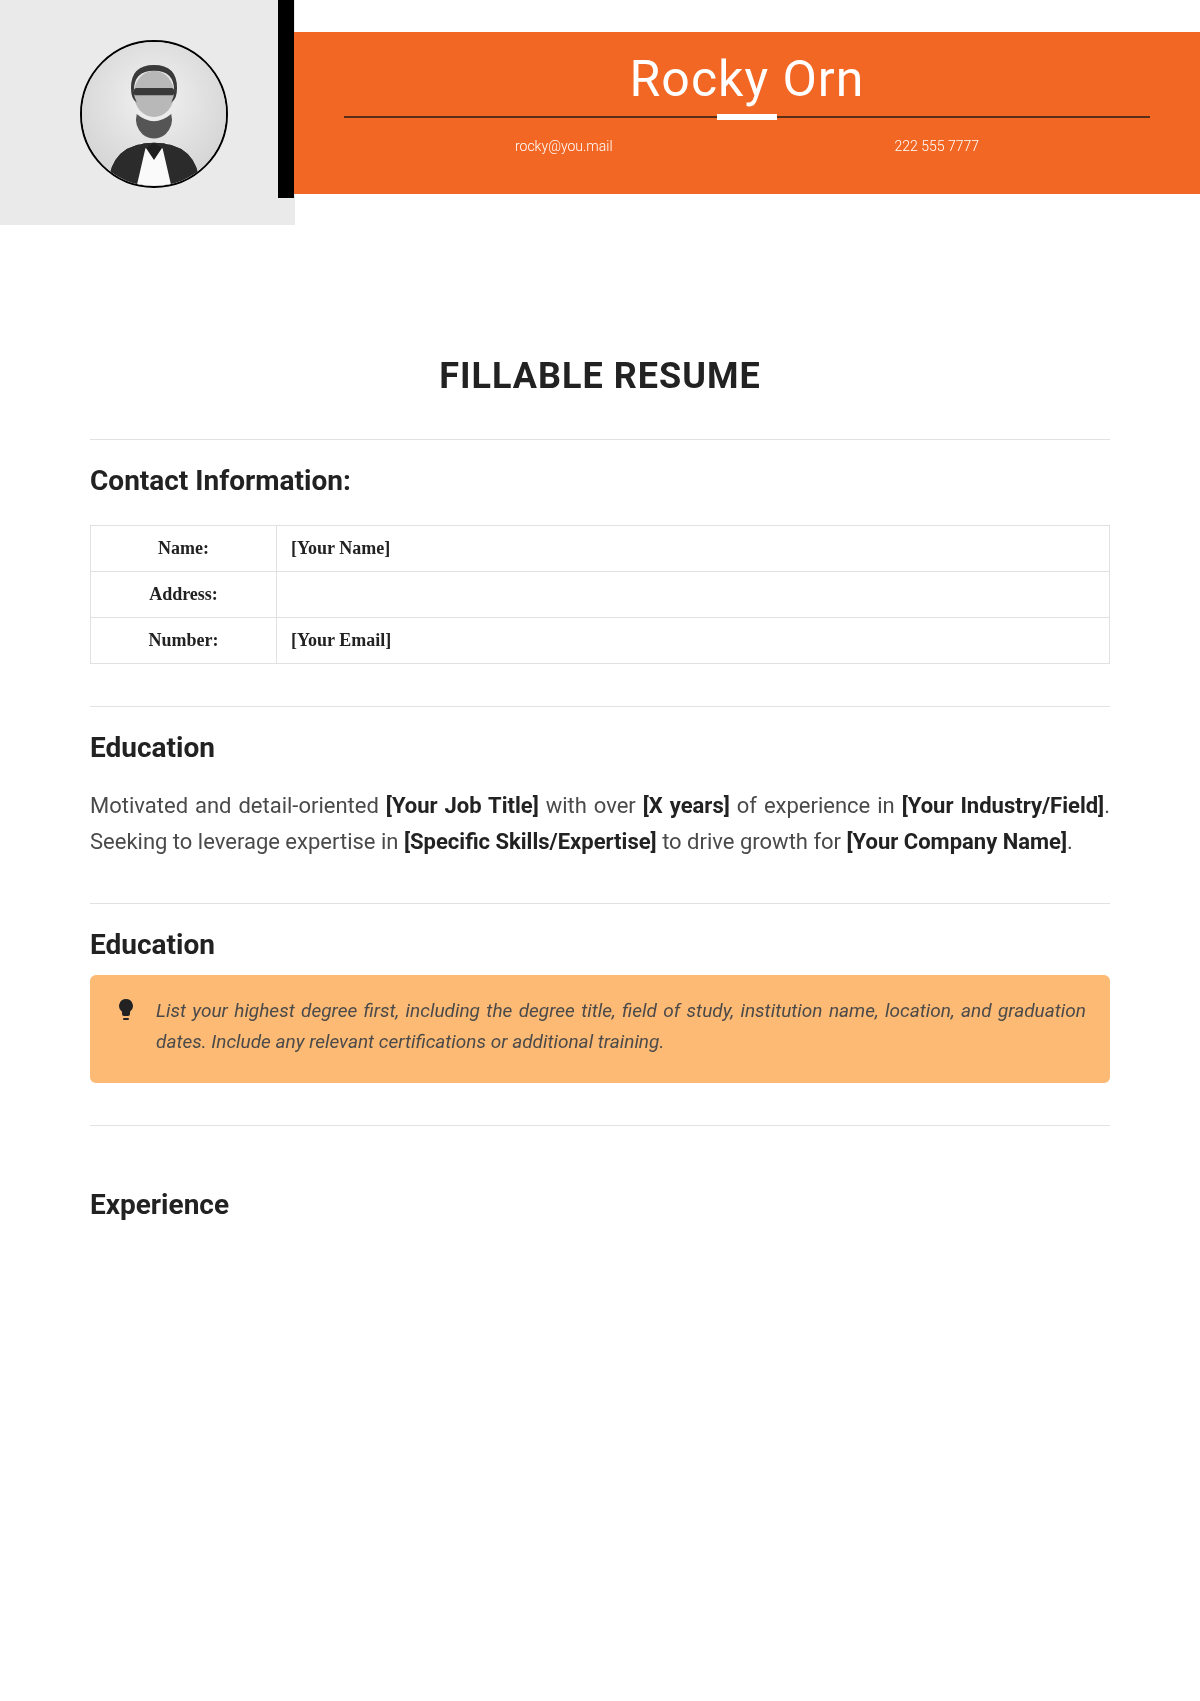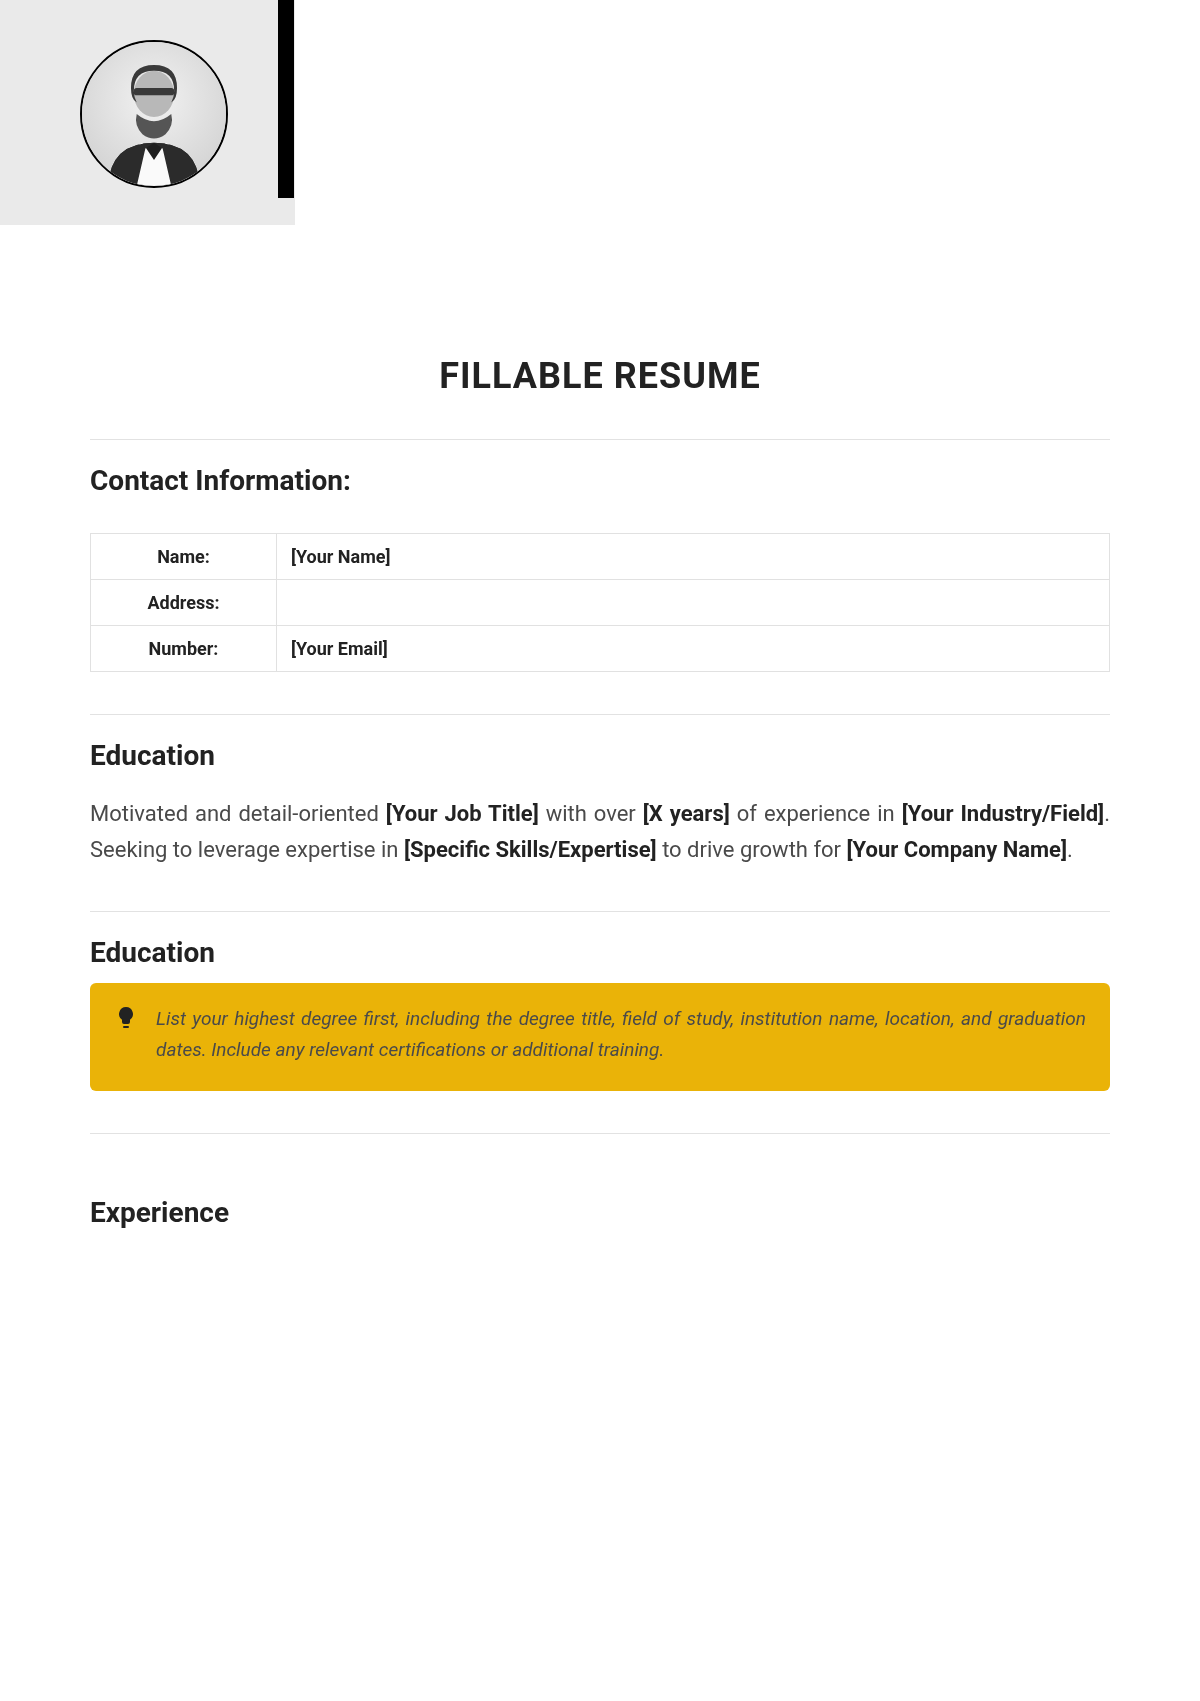--- a/index.html
+++ b/index.html
@@ -99,21 +99,22 @@
     }
     .section-heading {
       font-size: 28px;
       font-weight: 700;
       color: #222;
       margin-top: 24px;
     }
     .contact-table {
       width: 100%;
       border-collapse: collapse;
-      margin-top: 36px;
+      margin-top: 28px;
+      font-family: Liberation Serif, serif;
     }
     .contact-table td {
       border: 1px solid #e1e1e1;
       padding: 12px 14px;
       font-size: 18px;
       color: #222;
     }
     .contact-table td.label {
       width: 186px;
       text-align: center;
@@ -134,21 +135,21 @@
     .edu-lines {
       margin-top: 24px;
       font-size: 19px;
       font-weight: 700;
       color: #222;
       line-height: 1.65;
     }
     .edu-lines .thin { font-weight: 400; }
     .tip-box {
       margin-top: 14px;
-      background: #eab308;
+      background: #fdba74;
       border-radius: 6px;
       padding: 20px 24px 26px 24px;
       display: flex;
       gap: 18px;
     }
     .tip-icon {
       flex: 0 0 auto;
       width: 24px;
       height: 24px;
       color: #222;
@@ -167,20 +168,30 @@
       color: #222;
       margin-top: 62px;
     }
   </style>
 </head>
 <body>
 
 <div class="header-area">
   <div class="left-gray-block"></div>
   <div class="black-bar"></div>
+  <div class="orange-banner">
+    <div class="banner-name">Rocky Orn</div>
+    <div class="banner-divider">
+      <div class="banner-divider-accent"></div>
+    </div>
+    <div class="banner-contact-row">
+      <div>rocky@you.mail</div>
+      <div>222 555 7777</div>
+    </div>
+  </div>
   <div class="avatar-wrap">
     <svg class="avatar-svg" viewBox="0 0 100 100">
       <defs>
         <radialGradient id="bg" cx="50%" cy="40%" r="70%">
           <stop offset="0%" stop-color="#f2f2f2"></stop>
           <stop offset="100%" stop-color="#cfcfcf"></stop>
         </radialGradient>
       </defs>
       <rect width="100" height="100" fill="url(#bg)"></rect>
       <ellipse cx="50" cy="36" rx="14" ry="16" fill="#b8b8b8"></ellipse>

